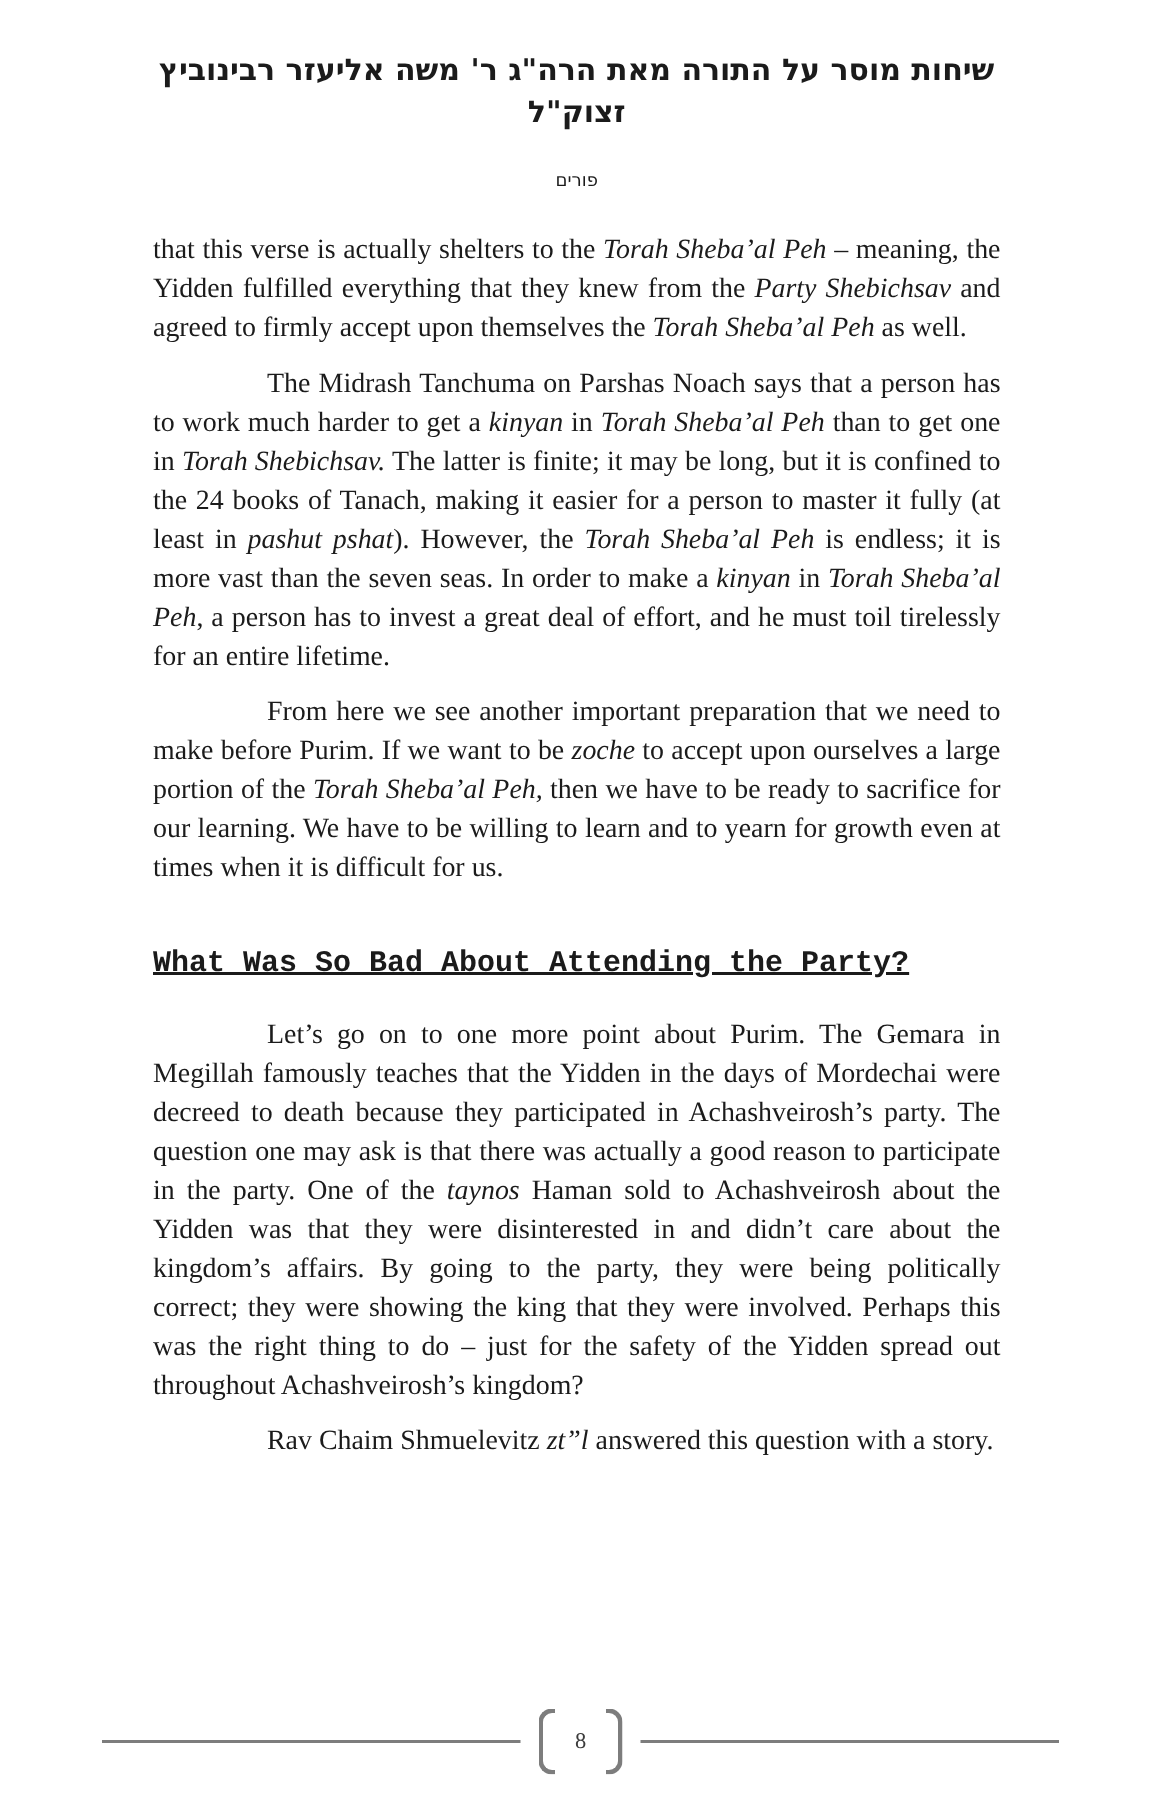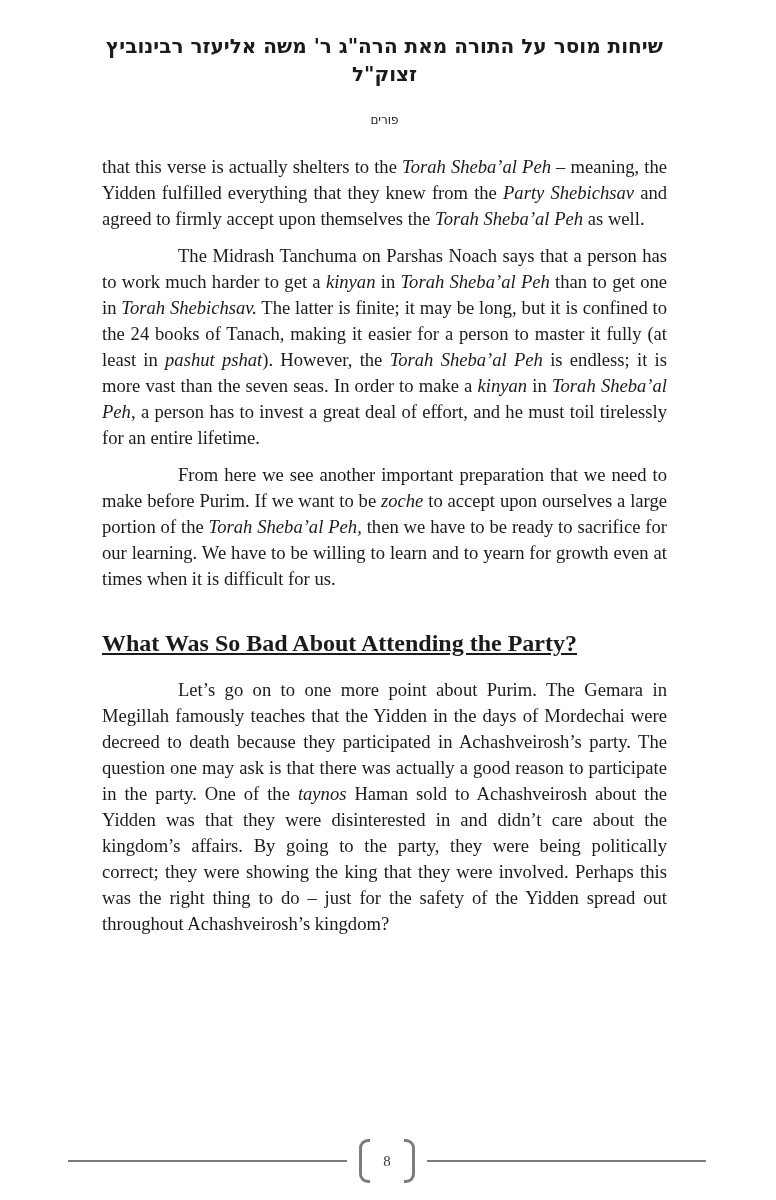--- a/index.html
+++ b/index.html
@@ -36,25 +36,26 @@
   }
   p.body {
     font-size: 18.6px;
     line-height: 26px;
     text-align: justify;
     margin: 0 0 11px 0;
     text-indent: 76px;
   }
   p.body.no-indent { text-indent: 0; }
   .section-heading {
-    font-size: 24px;
+    font-size: 20px;
     font-weight: 700;
     text-decoration: underline;
     margin: 38px 0 21px 0;
     line-height: 26px;
+    font-family: Liberation Mono, monospace;
   }
   .quote {
     font-style: italic;
     font-size: 18.4px;
     line-height: 26.5px;
     text-align: justify;
     margin: 5px 0 0 33px;
     padding-right: 33px;
   }
   .footer {
@@ -109,20 +110,21 @@
   <p class="body no-indent"><span>that this verse is actually shelters to the </span><i>Torah Sheba’al Peh</i><span> – meaning, the Yidden fulfilled everything that they knew from the </span><i>Party Shebichsav</i><span> and agreed to firmly accept upon themselves the </span><i>Torah Sheba’al Peh</i><span> as well.</span></p>
 
   <p class="body"><span>The Midrash Tanchuma on Parshas Noach says that a person has to work much harder to get a </span><i>kinyan</i><span> in </span><i>Torah Sheba’al Peh</i><span> than to get one in </span><i>Torah Shebichsav.</i><span> The latter is finite; it may be long, but it is confined to the 24 books of Tanach, making it easier for a person to master it fully (at least in </span><i>pashut pshat</i><span>). However, the </span><i>Torah Sheba’al Peh</i><span> is endless; it is more vast than the seven seas. In order to make a </span><i>kinyan</i><span> in </span><i>Torah Sheba’al Peh</i><span>, a person has to invest a great deal of effort, and he must toil tirelessly for an entire lifetime.</span></p>
 
   <p class="body"><span>From here we see another important preparation that we need to make before Purim. If we want to be </span><i>zoche</i><span> to accept upon ourselves a large portion of the </span><i>Torah Sheba’al Peh,</i><span> then we have to be ready to sacrifice for our learning. We have to be willing to learn and to yearn for growth even at times when it is difficult for us.</span></p>
 
   <h2 class="section-heading">What Was So Bad About Attending the Party?</h2>
 
   <p class="body"><span>Let’s go on to one more point about Purim. The Gemara in Megillah famously teaches that the Yidden in the days of Mordechai were decreed to death because they participated in Achashveirosh’s party. The question one may ask is that there was actually a good reason to participate in the party. One of the </span><i>taynos</i><span> Haman sold to Achashveirosh about the Yidden was that they were disinterested in and didn’t care about the kingdom’s affairs. By going to the party, they were being politically correct; they were showing the king that they were involved. Perhaps this was the right thing to do – just for the safety of the Yidden spread out throughout Achashveirosh’s kingdom?</span></p>
 
+  <p class="body"><span>Rav Chaim Shmuelevitz </span><i>zt”l</i><span> answered this question with a story.</span></p>
 
 
 </div>
 
 <div class="footer">
   <div class="rule"></div>
   <span class="bracket left"></span>
   <span class="page-num">8</span>
   <span class="bracket right"></span>
   <div class="rule"></div>

